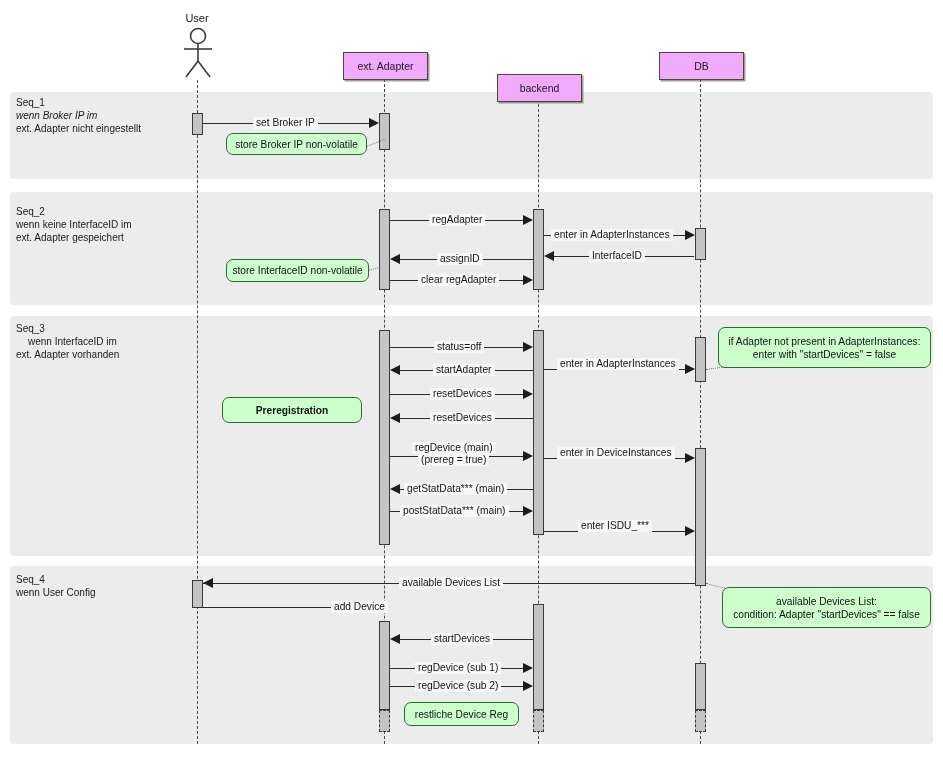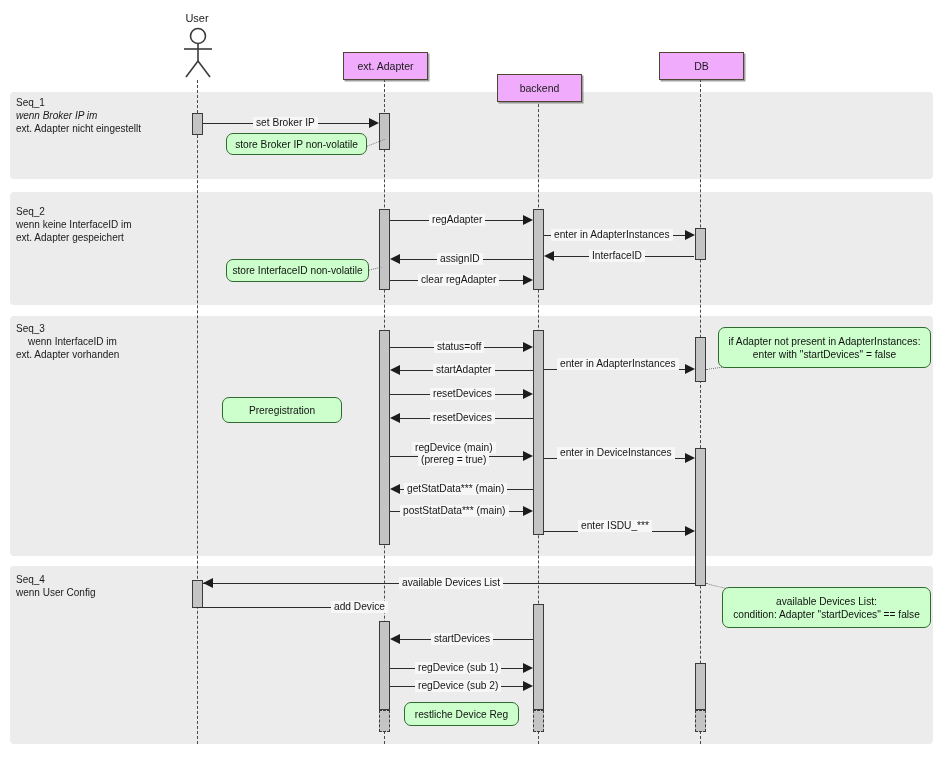--- a/index.html
+++ b/index.html
@@ -173,21 +173,21 @@
   <div class="msg-label" style="left:404px;top:483px;">getStatData*** (main)</div>
 
   <div class="msg" style="left:390px;top:511px;width:138px;"></div>
   <div class="arrowhead right" style="left:523px;top:506px;"></div>
   <div class="msg-label" style="left:400px;top:505px;">postStatData*** (main)</div>
 
   <div class="msg" style="left:544px;top:531px;width:146px;"></div>
   <div class="arrowhead right" style="left:685px;top:526px;"></div>
   <div class="msg-label" style="left:578px;top:520px;">enter ISDU_***</div>
 
-  <div class="note" style="left:222px;top:397px;width:120px;height:26px;">
+  <div class="note" style="left:222px;top:397px;width:140px;height:26px;font-weight:bold;">
     <span>Preregistration</span>
   </div>
 
   <div class="note-link" style="left:706px;top:369px;width:18px;transform:rotate(-8deg);"></div>
   <div class="note" style="left:718px;top:327px;width:213px;height:41px;">
     <span>if Adapter not present in AdapterInstances:
 enter with "startDevices" = false</span>
   </div>
 
   <div class="activation" style="left:192px;top:580px;height:28px;"></div>

